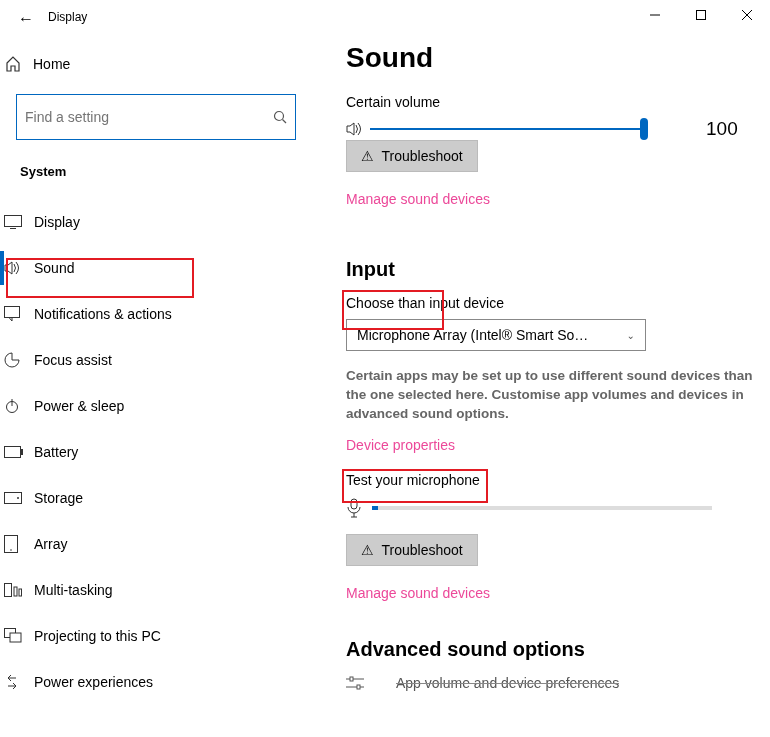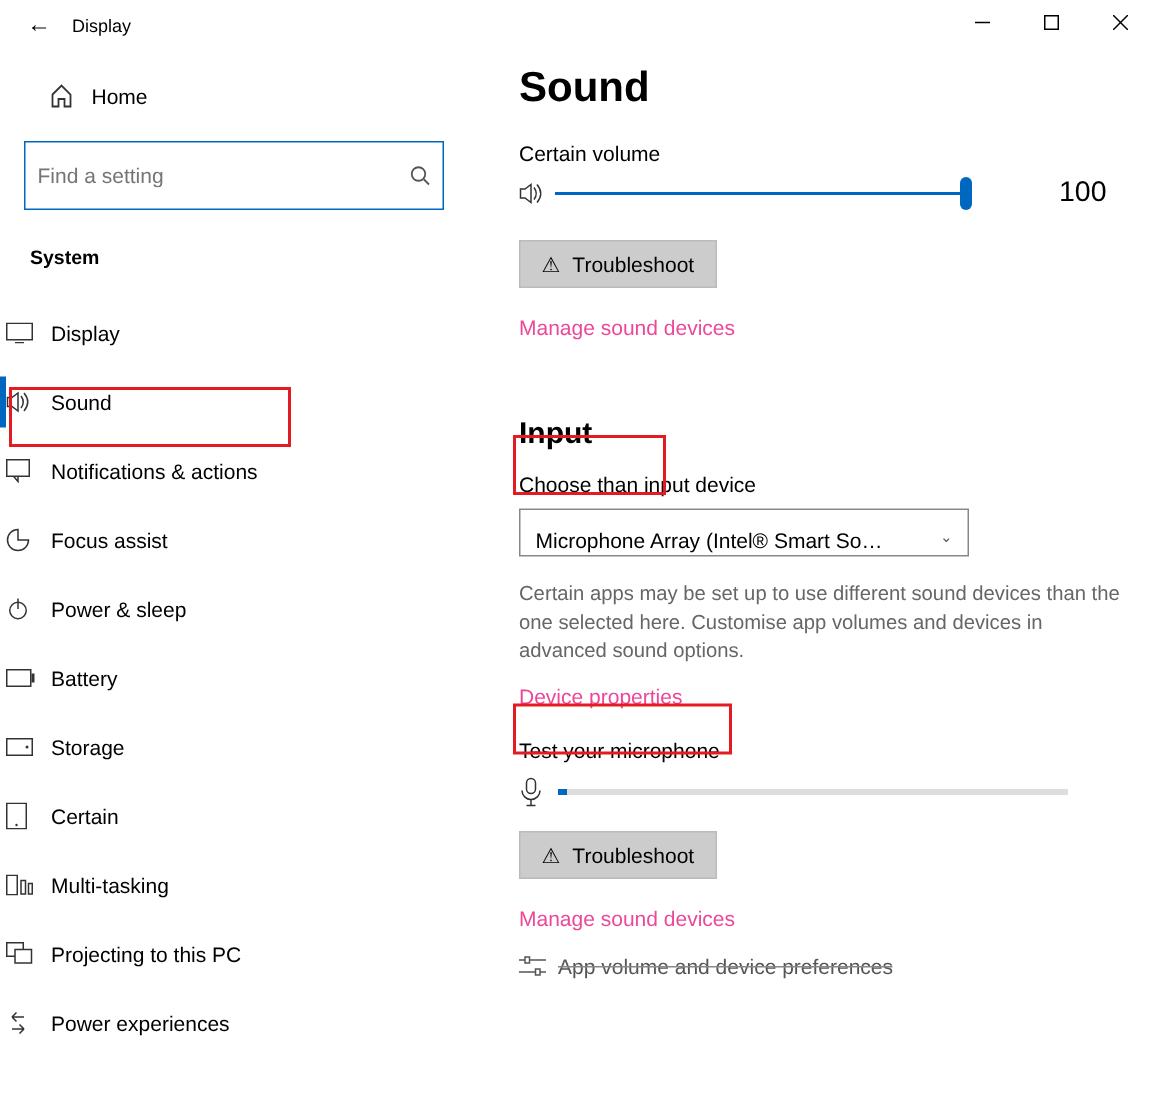--- a/index.html
+++ b/index.html
@@ -11,21 +11,21 @@
   .titlebar .title { font-size: 12px; }
   .win-controls { position: absolute; right: 0; top: 0; display: flex; }
   .win-btn { width: 46px; height: 30px; display: flex; align-items: center; justify-content: center; font-size: 12px; cursor: pointer; }
 
   
   .layout { display: flex; height: calc(100% - 34px); }
   .sidebar { width: 320px; padding: 10px 0 0 0; }
   .main { flex: 1; padding: 8px 10px 0 26px; overflow: hidden; position: relative; }
 
   
-  .home-row { display: flex; align-items: center; height: 40px; padding-left: 33px; cursor: pointer; }
+  .home-row { display: flex; align-items: center; height: 40px; padding-left: 5px; cursor: pointer; }
   .home-row .icon { width: 28px; font-size: 16px; color: #333; }
   .home-row .label { font-size: 14px; }
 
   .search-wrap { padding: 10px 16px 6px 16px; }
   .search { width: 280px; height: 46px; border: 1px solid #0067c0; display: flex; align-items: center; padding: 0 8px; justify-content: space-between; cursor: text; }
   .search input { border: none; outline: none; font-size: 14px; color: #666; background: transparent; width: 230px; }
   .search .sicon { font-size: 13px; color: #555; }
 
   .section-title { font-size: 13px; font-weight: 600; padding: 18px 0 10px 20px; }
 
@@ -35,47 +35,47 @@
   .nav-item.selected::before { content: ""; position: absolute; left: 0; top: 6px; bottom: 6px; width: 4px; background: #0067c0; }
 
   .highlight-box { border: 2px solid #e31b23; position: absolute; pointer-events: none; }
   .hb-sound { left: 6px; top: 258px; width: 188px; height: 40px; }
   .hb-input { left: 342px; top: 290px; width: 102px; height: 40px; }
   .hb-devprop { left: 342px; top: 469px; width: 146px; height: 34px; }
 
   
   h1 { font-size: 28px; font-weight: 600; margin-bottom: 20px; }
   .sub-label { font-size: 14px; margin-bottom: 8px; }
-  .vol-row { display: flex; align-items: center; margin-bottom: 20px; }
+  .vol-row { display: flex; align-items: center; }
   .vol-slider-wrap { display: flex; align-items: center; width: 300px; }
   .vol-slider { position: relative; flex: 1; height: 2px; background: #0067c0; margin-left: 6px;}
   .vol-thumb { position: absolute; right: -2px; top: -10px; width: 8px; height: 22px; background: #0067c0; border-radius: 4px; }
   .vol-num { font-size: 19px; margin-left: 60px; }
 
   .btn { display: inline-flex; align-items: center; height: 32px; padding: 0 14px; background: #ccc; border: 1px solid #bbb; font-size: 14px; cursor: pointer; }
   .btn .warn { margin-right: 8px; font-size: 14px; }
 
   .link { color: #ec4899; font-size: 14px; cursor: pointer; display: inline-block; }
 
   h2 { font-size: 20px; font-weight: 700; margin-top: 30px; margin-bottom: 14px; }
   h2.input-h { margin-top: 50px; }
 
-  .dropdown { width: 300px; height: 32px; border: 1px solid #888; display: flex; justify-content: space-between; padding: 12px 10px; font-size: 14px; cursor: pointer; }
+  .dropdown { width: 300px; height: 32px; border: 1px solid #888; display: flex; align-items: center; justify-content: space-between; padding: 12px 10px; font-size: 14px; cursor: pointer; }
   .dropdown .chev { font-size: 10px; color: #555; }
 
-  .help-text { font-size: 13.5px; color: #666; line-height: 1.4; margin-top: 16px; max-width: 410px; }
+  .help-text { font-size: 13.5px; color: #666; line-height: 1.4; margin-top: 16px; max-width: 410px; font-weight: bold; }
 
   .mic-row { display: flex; align-items: center; margin: 10px 0 16px 0; }
   .mic-bar { flex: 1; max-width: 340px; height: 4px; background: #ddd; margin-left: 10px; position: relative; }
   .mic-fill { position: absolute; left: 0; top: 0; bottom: 0; width: 6px; background: #0067c0; }
 
   .spacer-sm { height: 12px; }
   .spacer-md { height: 18px; }
 
-  .cut-row { display: flex; align-items: center; margin-top: 14px; color: #555; }
+  .cut-row { display: flex; align-items: center; margin-top: 14px; color: #555; gap: 24px; }
   .cut-row .icon { width: 26px; font-size: 15px; }
   .cut-row .label { font-size: 14px; position: relative; }
   .cut-row .label::after { content: ""; position: absolute; left: 0; right: 0; top: 50%; border-top: 1px solid #888; }
 
   svg { display: block; }
   .speaker-icon { width: 18px; height: 18px; }
 </style>
 </head>
 <body>
 
@@ -193,21 +193,21 @@
         </span>
       <span class="label">Storage</span>
     </div>
     <div class="nav-item">
       <span class="icon">
           <svg width="14" height="18" viewBox="0 0 14 18">
             <rect x="0.5" y="0.5" width="13" height="17" fill="none" stroke="#333"></rect>
             <circle cx="7" cy="15" r="0.8" fill="#333"></circle>
           </svg>
         </span>
-      <span class="label">Certain</span>
+      <span class="label">Array</span>
     </div>
     <div class="nav-item">
       <span class="icon">
           <svg width="18" height="14" viewBox="0 0 18 14">
             <rect x="0.5" y="0.5" width="7" height="13" fill="none" stroke="#333"></rect>
             <rect x="10" y="4" width="3" height="9" fill="none" stroke="#333"></rect>
             <rect x="15" y="6" width="2.5" height="7" fill="none" stroke="#333"></rect>
           </svg>
         </span>
       <span class="label">Multi-tasking</span>
@@ -287,20 +287,21 @@
         </div>
     </div>
 
     <div class="btn">
       <span class="warn">⚠</span>
       <span>Troubleshoot</span>
     </div>
     <div class="spacer-md"></div>
     <span class="link">Manage sound devices</span>
 
+    <h2 style="margin-top:36px;">Advanced sound options</h2>
 
     <div class="cut-row">
       <span class="icon">
           <svg width="18" height="14" viewBox="0 0 18 14">
             <line x1="0" y1="3" x2="18" y2="3" stroke="#555"></line>
             <rect x="4" y="1" width="3" height="4" fill="#fff" stroke="#555"></rect>
             <line x1="0" y1="11" x2="18" y2="11" stroke="#555"></line>
             <rect x="11" y="9" width="3" height="4" fill="#fff" stroke="#555"></rect>
           </svg>
         </span>

